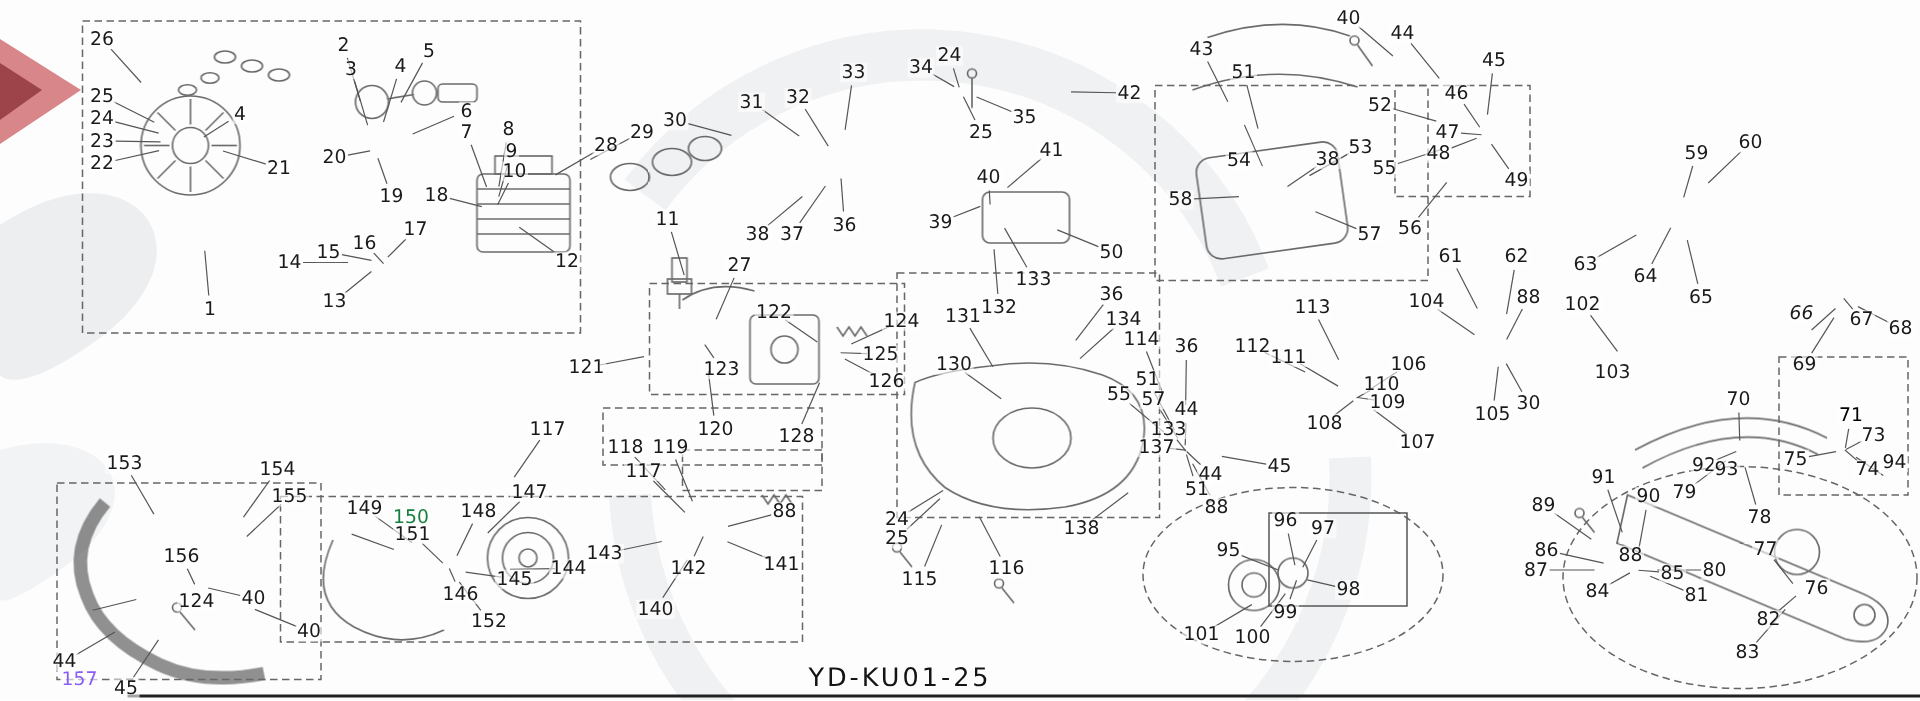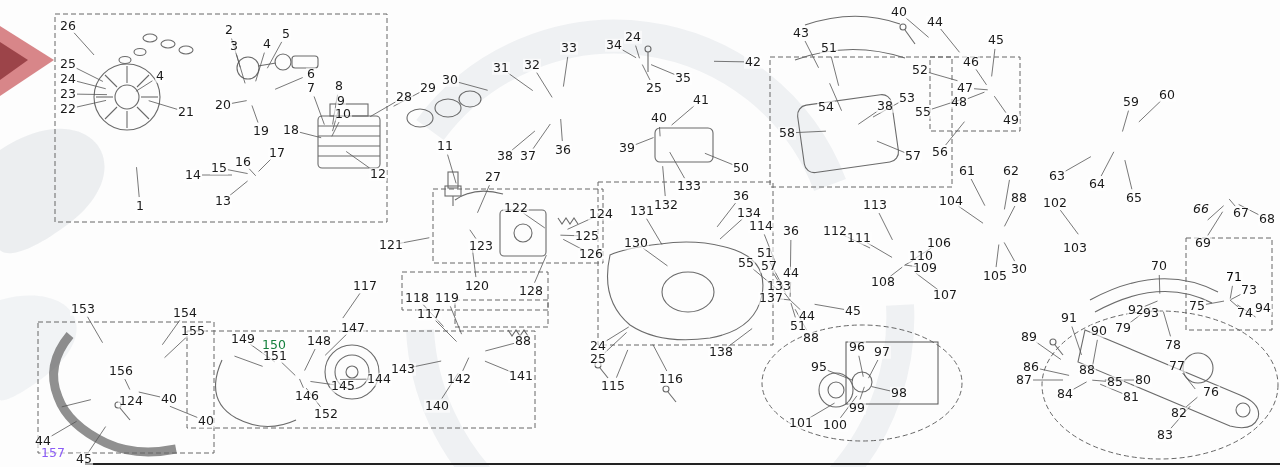--- a/index.html
+++ b/index.html
@@ -476,13 +476,14 @@
       <span class="part-label" style="left: 437px; top: 406px; color: rgb(26, 26, 26);">140</span>
       <span class="part-label" style="left: 521px; top: 376px; color: rgb(26, 26, 26);">141</span>
       <span class="part-label" style="left: 523px; top: 341px; color: rgb(26, 26, 26);">88</span>
       <span class="part-label" style="left: 326px; top: 414px; color: rgb(26, 26, 26);">152</span>
       <span class="part-label" style="left: 613px; top: 386px; color: rgb(26, 26, 26);">115</span>
       <span class="part-label" style="left: 671px; top: 379px; color: rgb(26, 26, 26);">116</span>
       <span class="part-label" style="left: 598px; top: 346px; color: rgb(26, 26, 26);">24</span>
       <span class="part-label" style="left: 598px; top: 359px; color: rgb(26, 26, 26);">25</span>
     </div>
 
+  <div id="diagram-code">YD-KU01-25</div>
 </div>
 
 </body></html>

